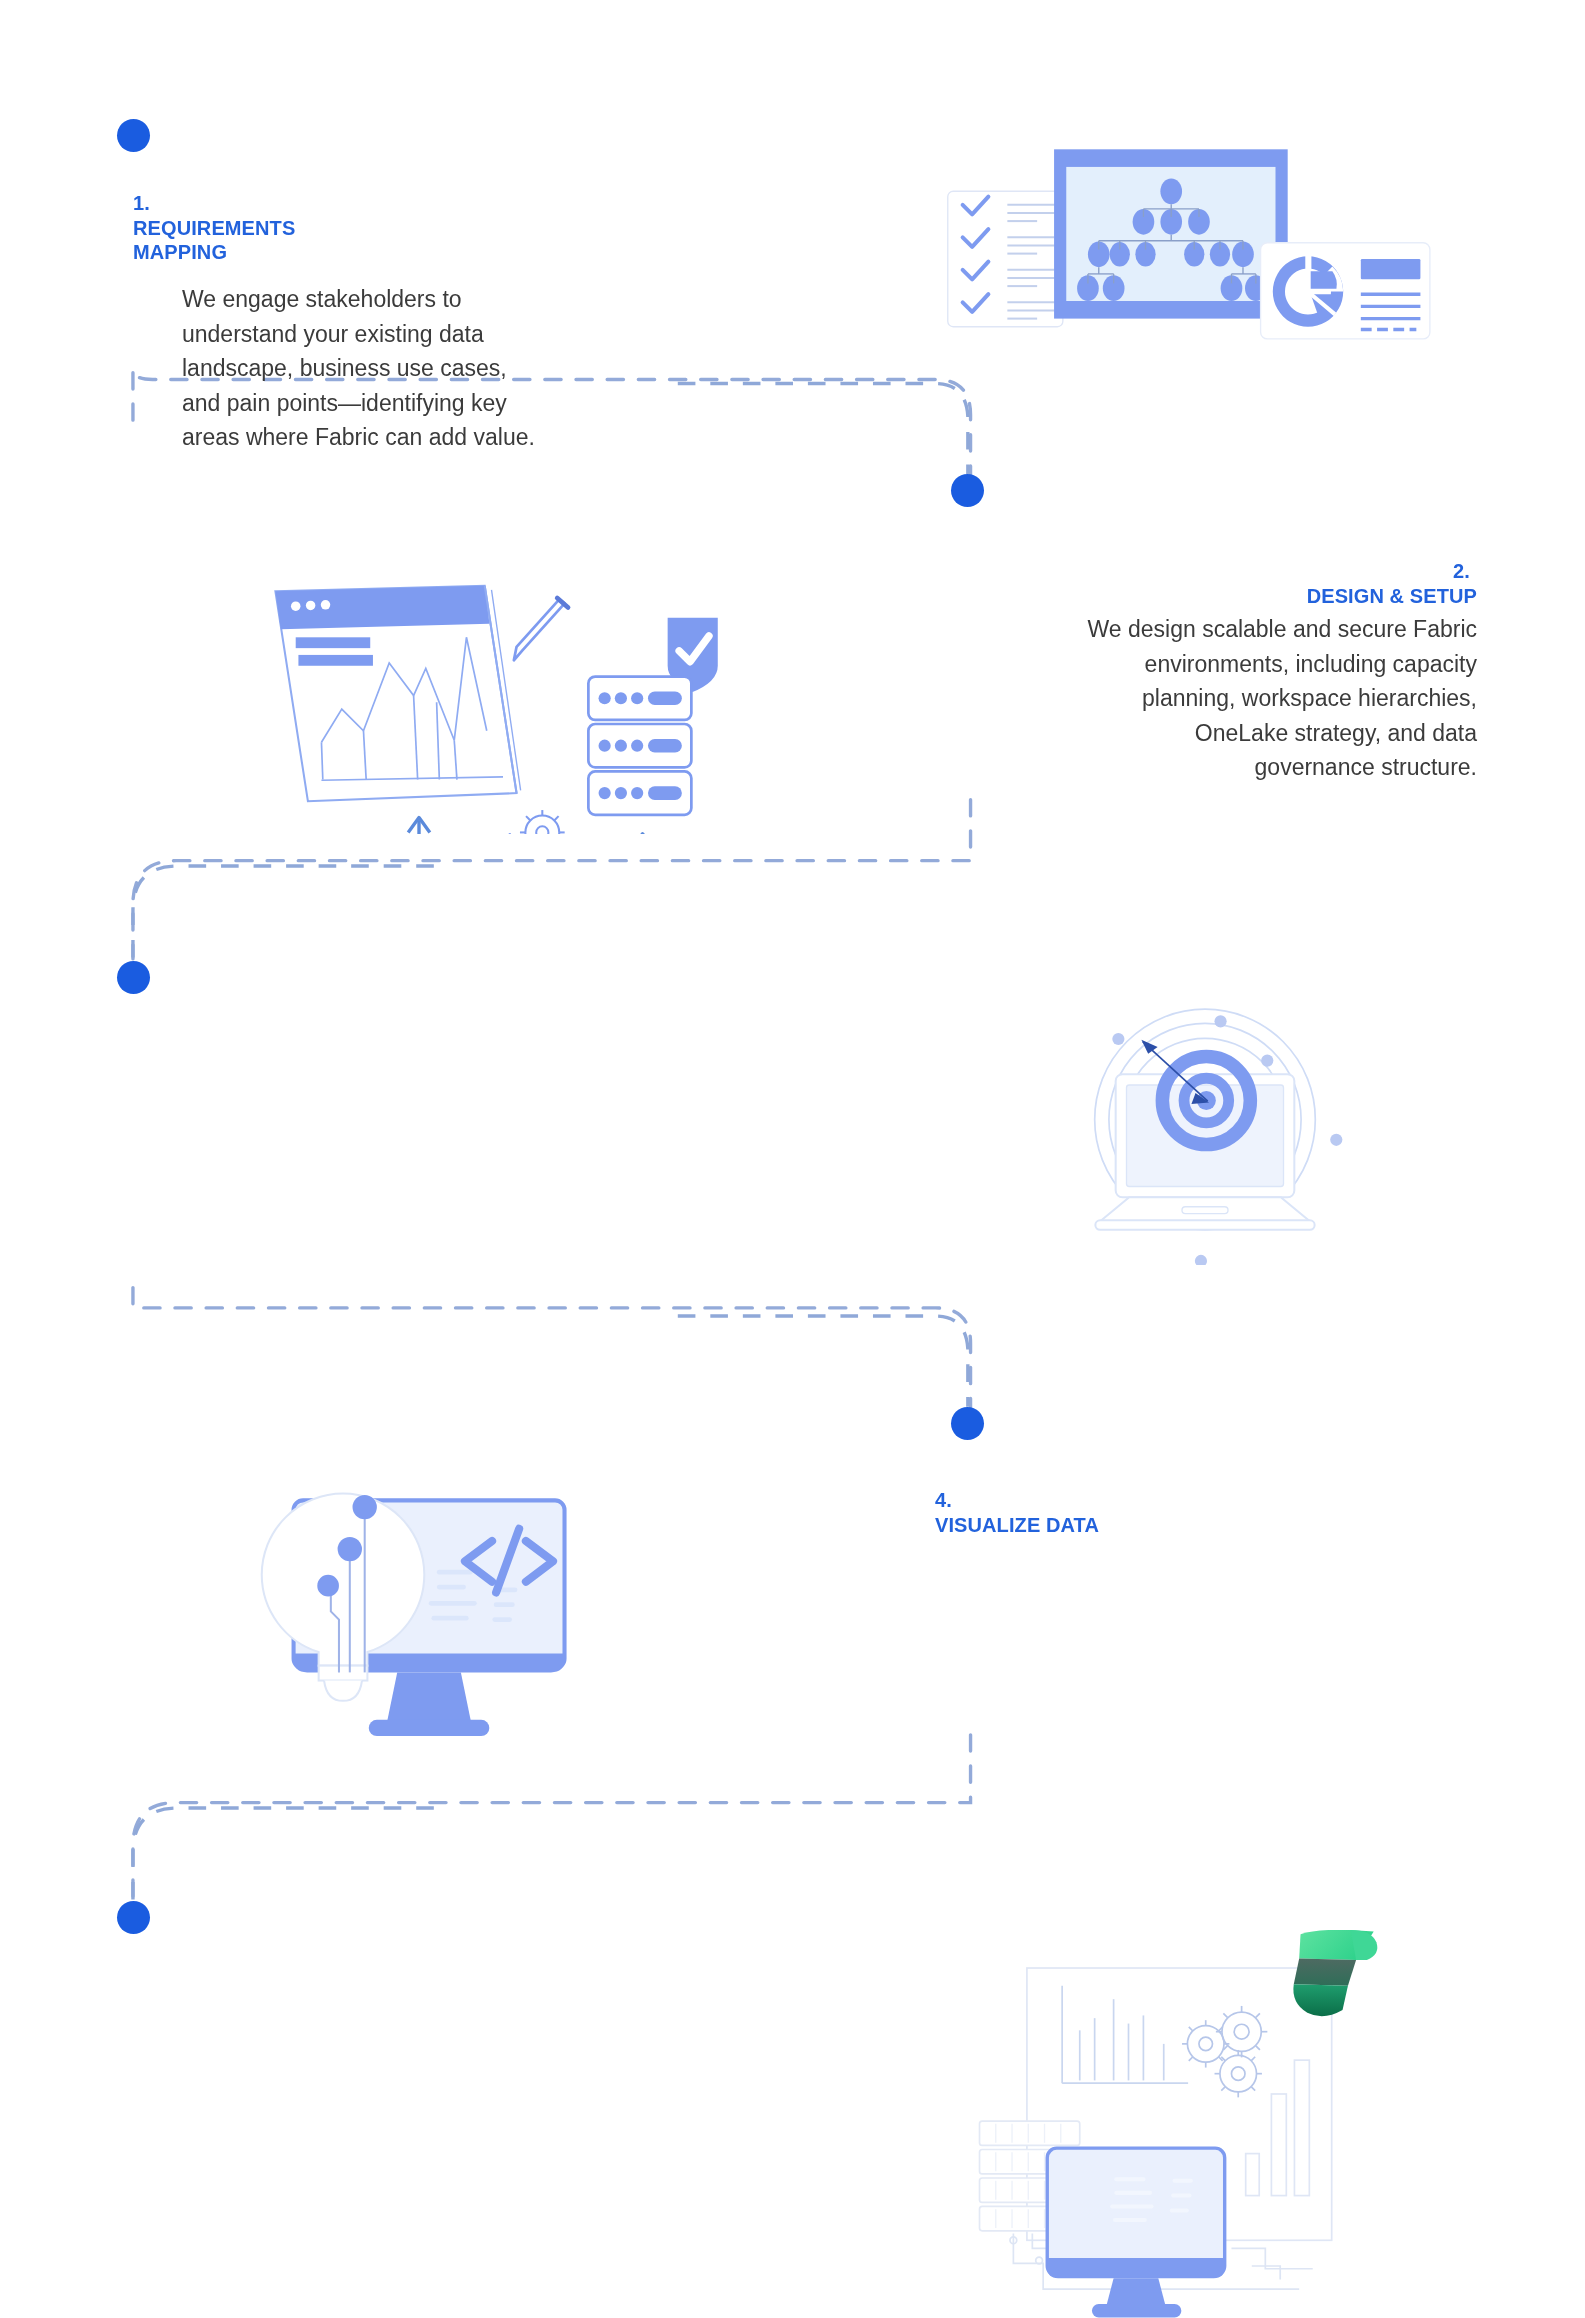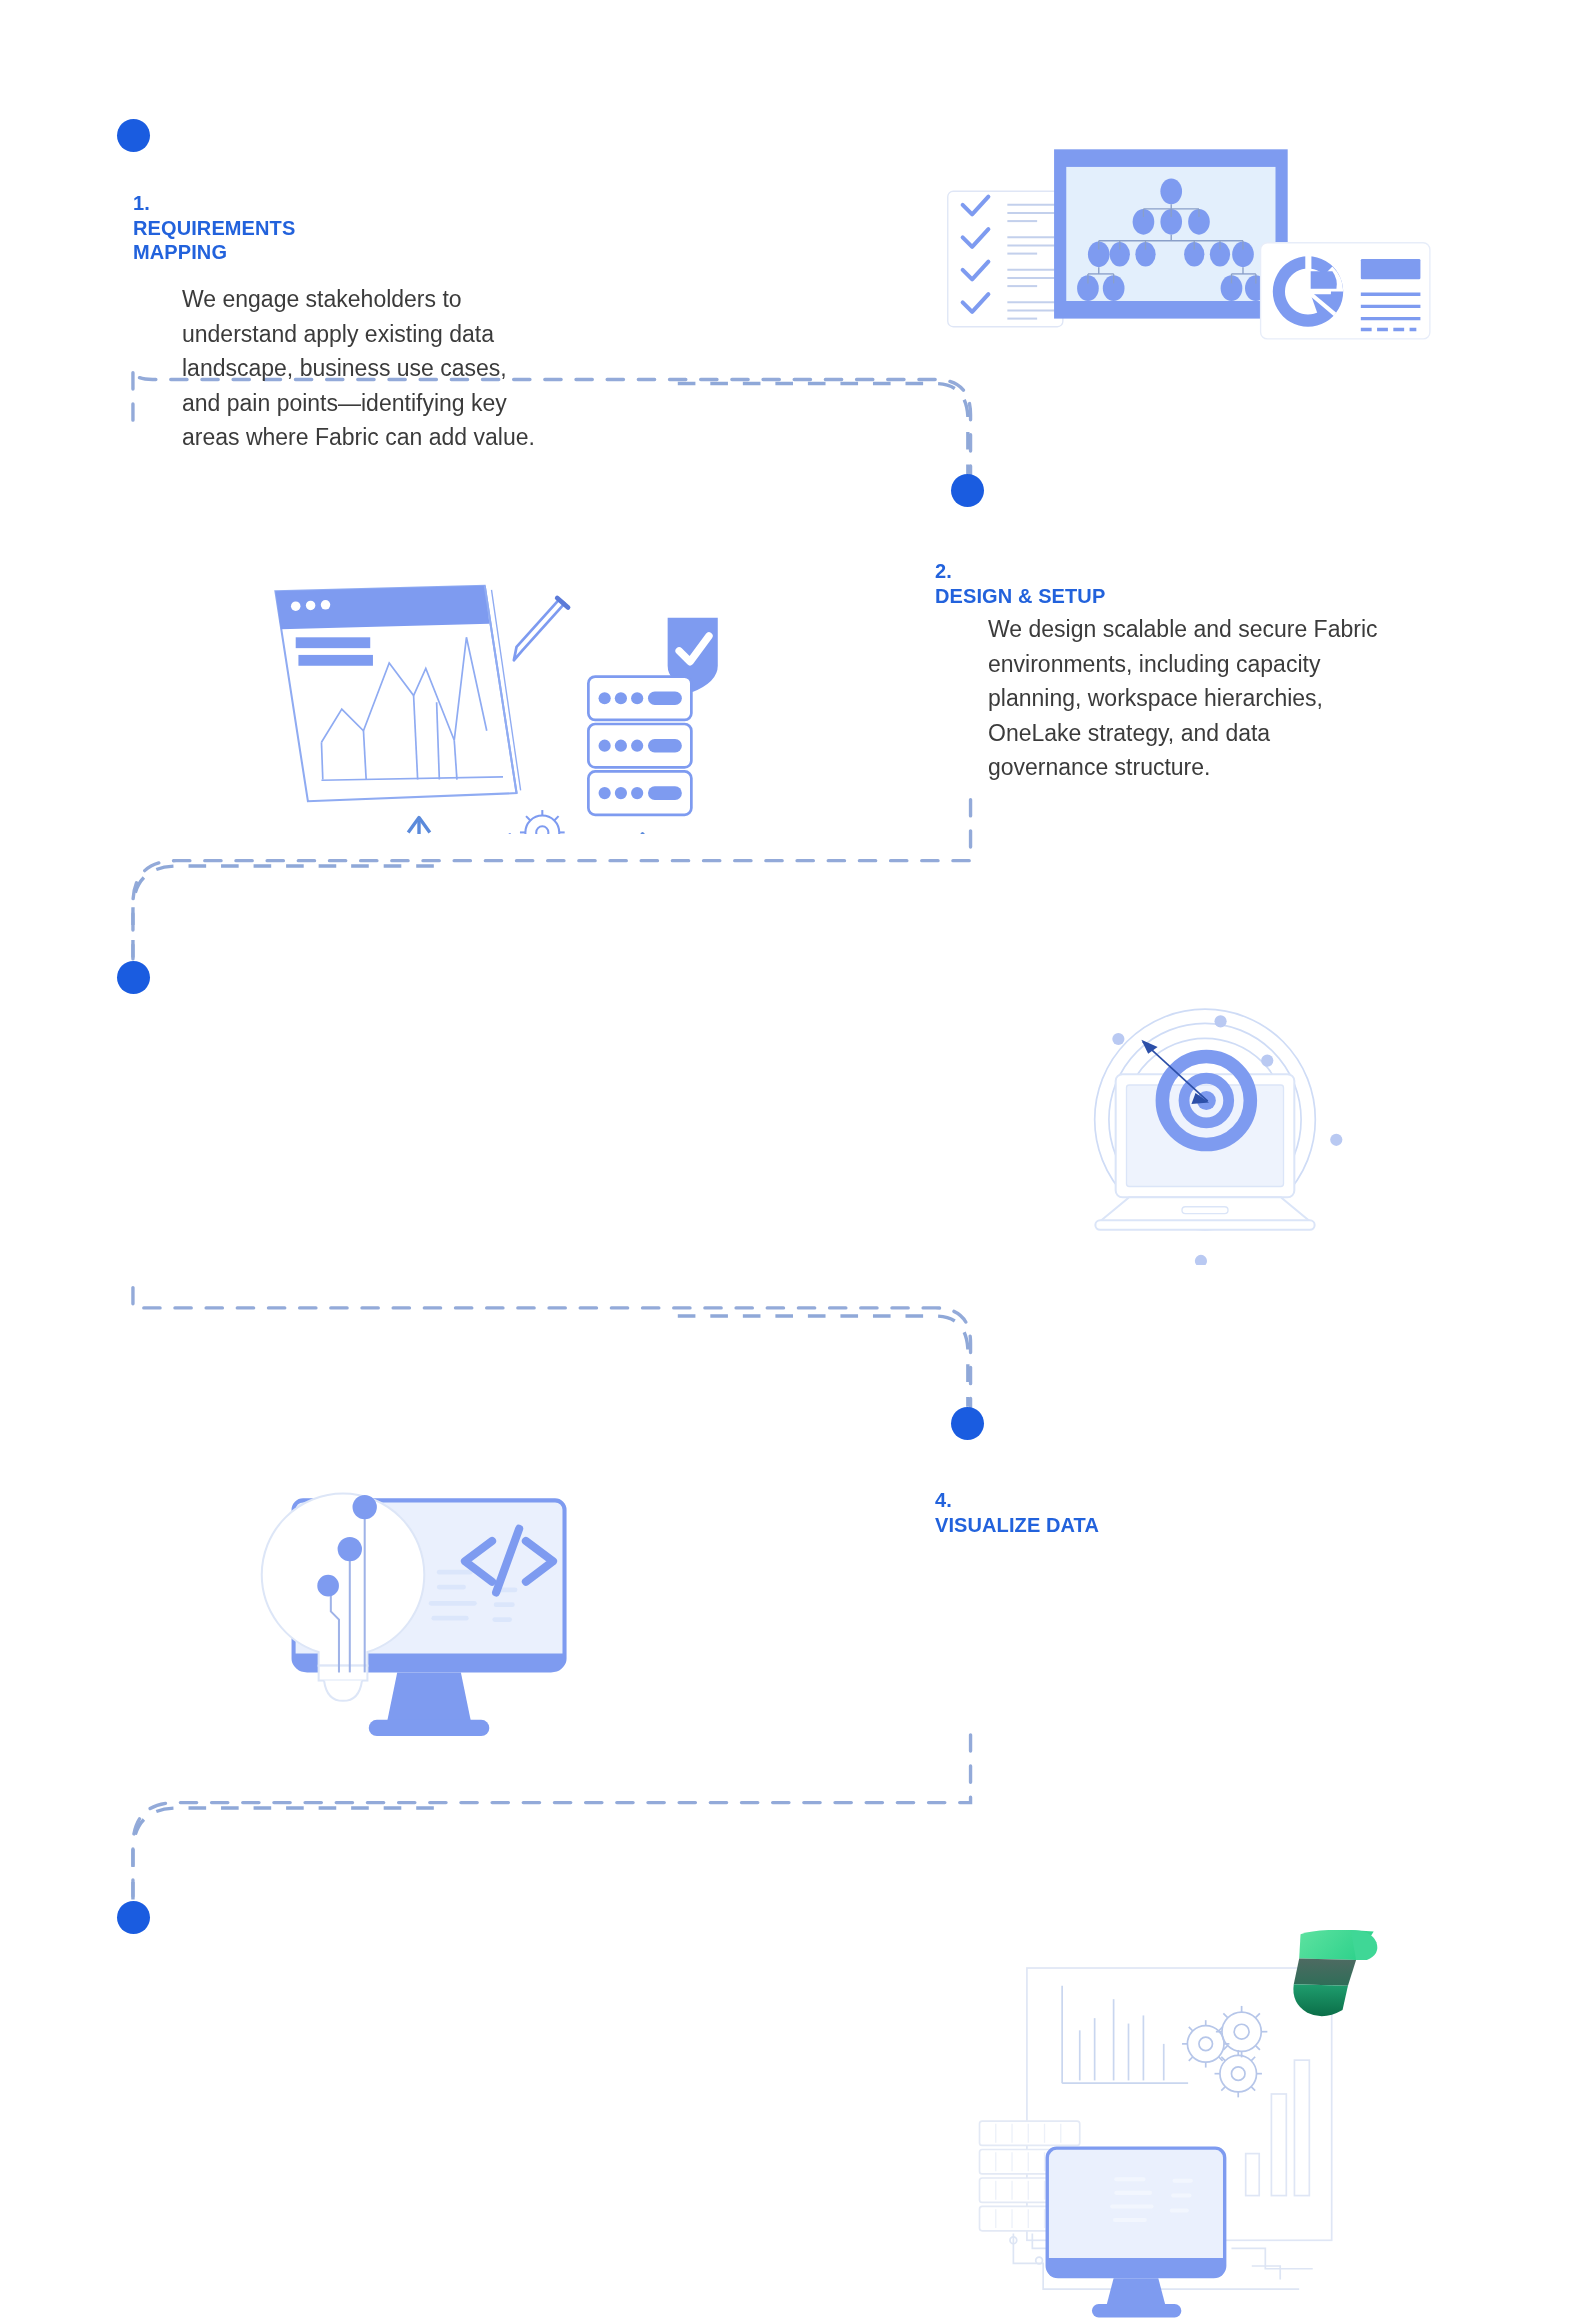--- a/index.html
+++ b/index.html
@@ -23,21 +23,21 @@
   }
   .step-body {
     font-size:23px; font-weight:400; color:#3b3b3b;
     line-height:1.50; white-space:pre-line;
   }
   .step.left .step-body { margin-left:49px; margin-top:17.6px; }
   .step.right .step-body { margin-left:53px; margin-top:4px; }
 
   .s1 { left:133px; top:167px;  width:515px; }
   .s1 .step-head { width:379px; }
-  .s2 { left:935px; top:535px; width:542px; }
+  .s2 { left:935px; top:535px; width:542px;text-align:right; }
   .s3 { left:133px; top:1037px; width:515px; }
   .s4 { left:935px; top:1464px; width:542px; }
   .s5 { left:133px; top:1985px; width:542px; }
 
   
   .node {
     position:absolute; width:33px; height:33px; border-radius:50%;
     background:#1A5CE0;
   }
 
@@ -86,21 +86,21 @@
   <div class="node" style="left:951px; top:1407px;"></div>
   <div class="node" style="left:117px; top:1901px;"></div>
 
   <div class="step left s1">
     <div class="step-head">
       <span style="margin-right: 0.35em;">1.</span>
       <span style="white-space:pre-line;">REQUIREMENTS
 MAPPING</span>
     </div>
     <div class="step-body">We engage stakeholders to
-understand apply existing data
+understand your existing data
 landscape, business use cases,
 and pain points—identifying key
 areas where Fabric can add value.</div>
   </div>
 
   <div class="step right s2">
     <div class="step-head">
       <span style="margin-right: 0.35em;">2.</span>
       <span>DESIGN &amp; SETUP</span>
     </div>

